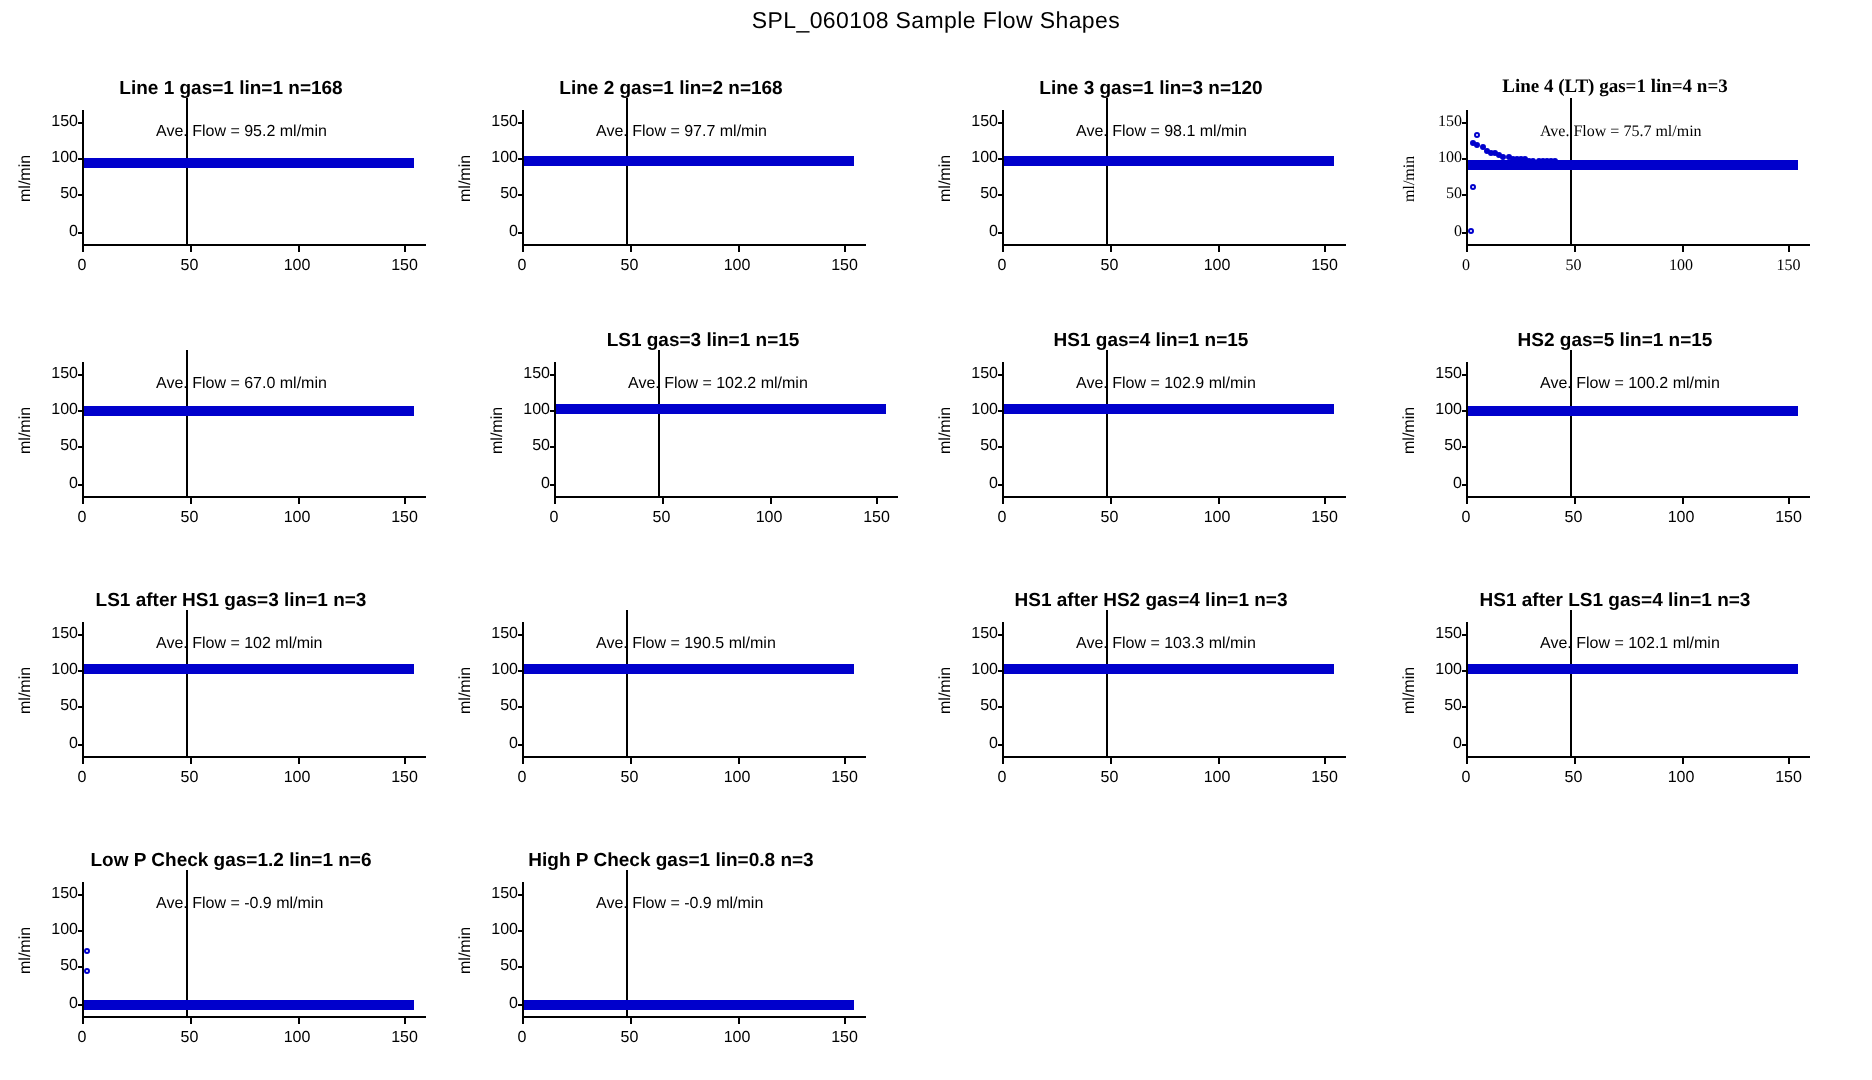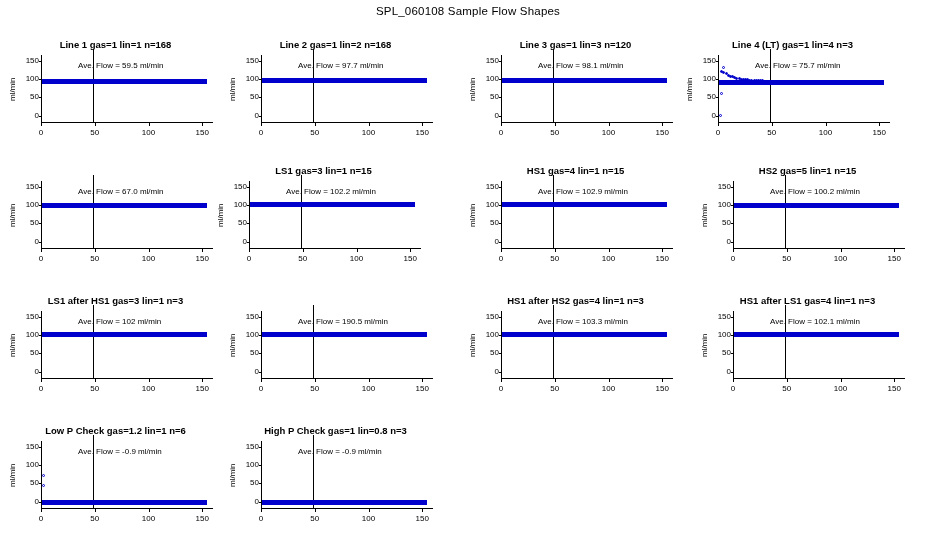--- a/index.html
+++ b/index.html
@@ -134,21 +134,21 @@
       <div class="ytickmark" style="top: 21.5135px;"></div>
       <div class="xtickmark" style="left: 33px; top: 84px;"></div>
       <div class="xtlabel" style="left: 33px; top: 89px;">0</div>
       <div class="xtickmark" style="left: 86.75px; top: 84px;"></div>
       <div class="xtlabel" style="left: 86.75px; top: 89px;">50</div>
       <div class="xtickmark" style="left: 140.5px; top: 84px;"></div>
       <div class="xtlabel" style="left: 140.5px; top: 89px;">100</div>
       <div class="xtickmark" style="left: 194.25px; top: 84px;"></div>
       <div class="xtlabel" style="left: 194.25px; top: 89px;">150</div>
       <div class="vline" style="left: 84.6px; top: 10px; height: 74px;"></div>
-      <div class="ave-label" style="left: 70px; top: 22px;">Ave. Flow =  59.5  ml/min</div>
+      <div class="ave-label" style="left: 70px; top: 22px;">Ave. Flow =  95.2  ml/min</div>
       <div class="band" style="left: 34.075px; width: 164.475px; top: 39.6562px;"></div>
     </div>
     <div class="panel" style="left: 228px; top: 22px;">
       <div class="panel-title">Line 2 gas=1 lin=2 n=168</div>
       <div class="ylab">ml/min</div>
       <div class="plotbox"></div>
       <div style="position: absolute; left: 9px; top: 0px; width: 22px;">
         <div class="ytick" style="top: 71.6486px;">0</div>
       </div>
       <div class="ytickmark" style="top: 76.6486px;"></div>
@@ -201,21 +201,21 @@
       <div class="xtickmark" style="left: 86.75px; top: 84px;"></div>
       <div class="xtlabel" style="left: 86.75px; top: 89px;">50</div>
       <div class="xtickmark" style="left: 140.5px; top: 84px;"></div>
       <div class="xtlabel" style="left: 140.5px; top: 89px;">100</div>
       <div class="xtickmark" style="left: 194.25px; top: 84px;"></div>
       <div class="xtlabel" style="left: 194.25px; top: 89px;">150</div>
       <div class="vline" style="left: 84.6px; top: 10px; height: 74px;"></div>
       <div class="ave-label" style="left: 70px; top: 22px;">Ave. Flow =  98.1  ml/min</div>
       <div class="band" style="left: 34.075px; width: 164.475px; top: 38.5903px;"></div>
     </div>
-    <div class="panel" style="left: 685px; top: 22px;">
+    <div class="panel" style="left: 700px; top: 22px; font-family: Liberation Serif, serif;">
       <div class="panel-title">Line 4 (LT) gas=1 lin=4 n=3</div>
       <div class="ylab">ml/min</div>
       <div class="plotbox"></div>
       <div style="position: absolute; left: 9px; top: 0px; width: 22px;">
         <div class="ytick" style="top: 71.6486px;">0</div>
       </div>
       <div class="ytickmark" style="top: 76.6486px;"></div>
       <div style="position: absolute; left: 9px; top: 0px; width: 22px;">
         <div class="ytick" style="top: 53.2703px;">50</div>
       </div>
@@ -293,21 +293,21 @@
       <div class="xtickmark" style="left: 86.75px; top: 84px;"></div>
       <div class="xtlabel" style="left: 86.75px; top: 89px;">50</div>
       <div class="xtickmark" style="left: 140.5px; top: 84px;"></div>
       <div class="xtlabel" style="left: 140.5px; top: 89px;">100</div>
       <div class="xtickmark" style="left: 194.25px; top: 84px;"></div>
       <div class="xtlabel" style="left: 194.25px; top: 89px;">150</div>
       <div class="vline" style="left: 84.6px; top: 10px; height: 74px;"></div>
       <div class="ave-label" style="left: 70px; top: 22px;">Ave. Flow =  67.0  ml/min</div>
       <div class="band" style="left: 34.075px; width: 164.475px; top: 38.48px;"></div>
     </div>
-    <div class="panel" style="left: 216px; top: 148px;">
+    <div class="panel" style="left: 244px; top: 148px;">
       <div class="panel-title">LS1 gas=3 lin=1 n=15</div>
       <div class="ylab">ml/min</div>
       <div class="plotbox"></div>
       <div style="position: absolute; left: 9px; top: 0px; width: 22px;">
         <div class="ytick" style="top: 71.6486px;">0</div>
       </div>
       <div class="ytickmark" style="top: 76.6486px;"></div>
       <div style="position: absolute; left: 9px; top: 0px; width: 22px;">
         <div class="ytick" style="top: 53.2703px;">50</div>
       </div>

